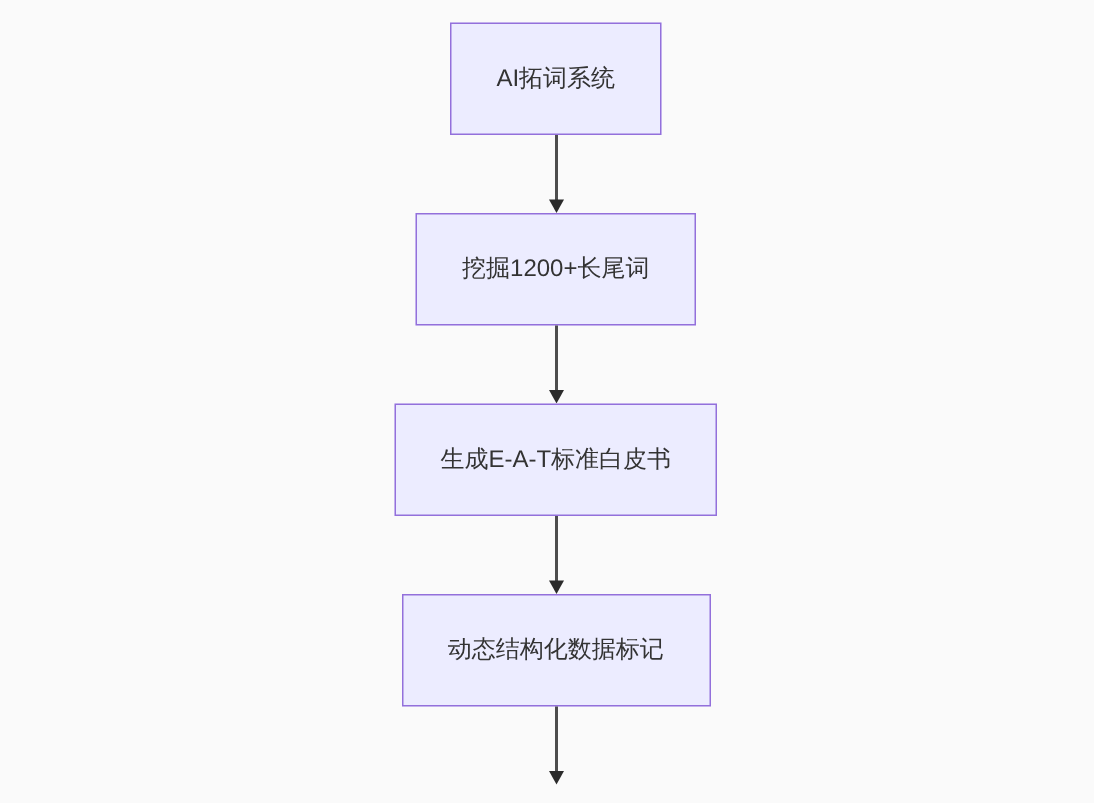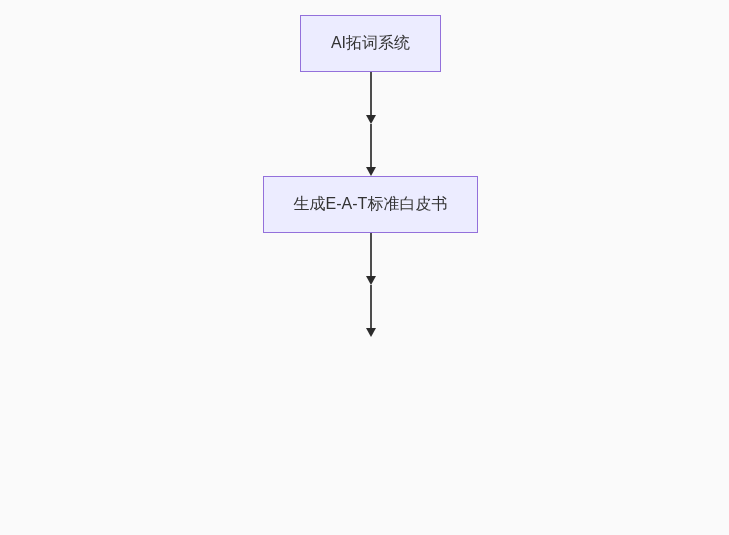--- a/index.html
+++ b/index.html
@@ -17,21 +17,21 @@
     width: 729px;
     height: 535px;
     display: flex;
     flex-direction: column;
     align-items: center;
     padding-top: 15px;
     box-sizing: border-box;
     transform: translateX(6px);
   }
   .node {
-    height: 57px;
+    height: 75px;
     box-sizing: border-box;
     display: flex;
     align-items: center;
     justify-content: center;
     padding: 0 30px;
     background: var(--node-fill, #ECECFF);
     border: 1.5px solid var(--node-border, #9370DB);
     color: #333333;
     font-size: 16px;
     white-space: nowrap;
@@ -66,35 +66,41 @@
 
   <div class="node">
     <span>AI拓词系统</span>
   </div>
 
   <div class="arrow">
     <div class="shaft"></div>
     <div class="head"></div>
   </div>
 
+  <div class="node">
+    <span>挖掘1200+长尾词</span>
+  </div>
 
   <div class="arrow">
     <div class="shaft"></div>
     <div class="head"></div>
   </div>
 
   <div class="node">
     <span>生成E-A-T标准白皮书</span>
   </div>
 
   <div class="arrow">
     <div class="shaft"></div>
     <div class="head"></div>
   </div>
 
+  <div class="node">
+    <span>动态结构化数据标记</span>
+  </div>
 
   <div class="arrow">
     <div class="shaft"></div>
     <div class="head"></div>
   </div>
 
 
 </div>
 
 </body></html>

